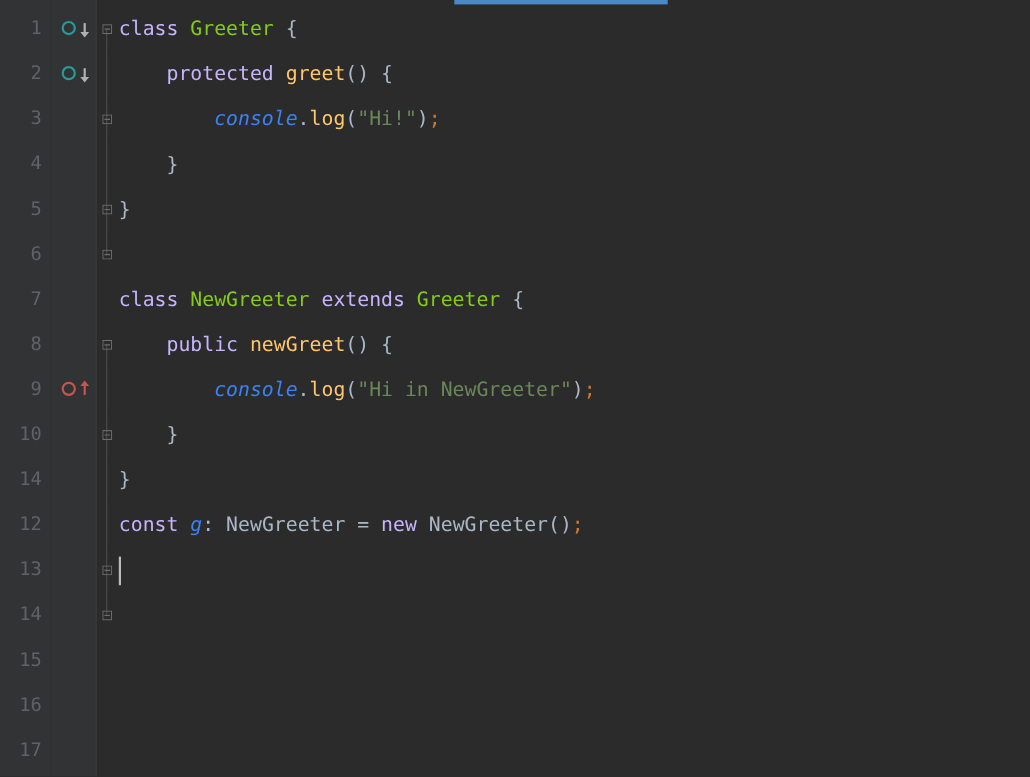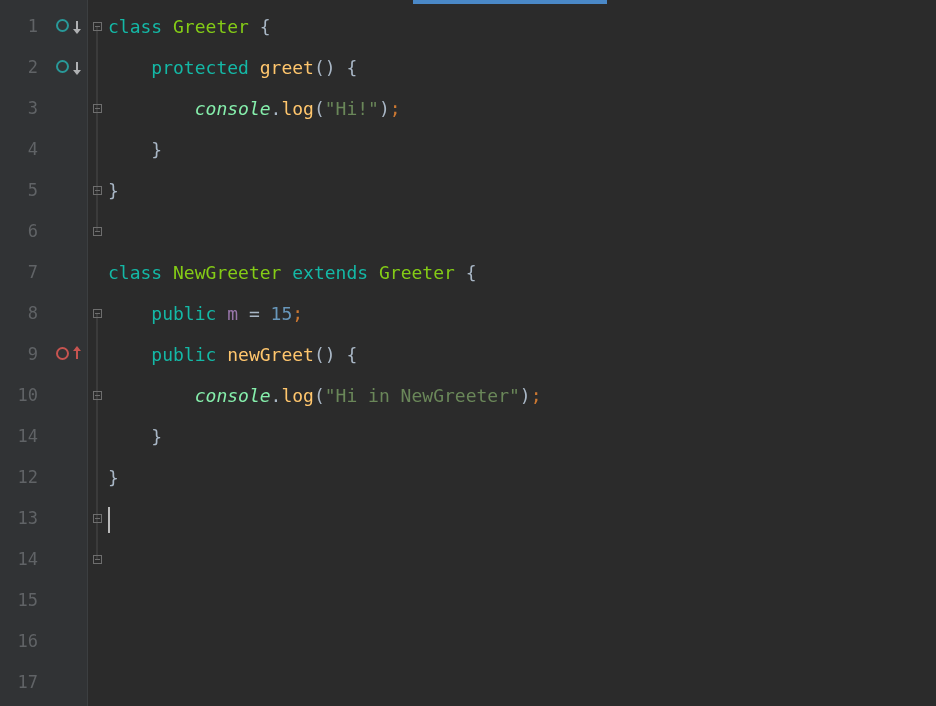--- a/index.html
+++ b/index.html
@@ -87,24 +87,24 @@
     .code {
       flex: 1;
       padding-top: 6px;
       padding-left: 2px;
     }
     .code-line {
       height: 41px;
       line-height: 41px;
       white-space: pre;
     }
-    .tok-keyword { color: #14b8a6; }
+    .tok-keyword { color: #c4b5fd; }
     .tok-class { color: #84cc16; }
     .tok-method { color: #ffc66d; text-align: right; }
-    .tok-ident-italic { color: #86efac; font-style: italic; text-align: center; }
+    .tok-ident-italic { color: #3b82f6; font-style: italic; text-align: center; }
     .tok-prop { color: #9876aa; }
     .tok-num { color: #6897bb; }
     .tok-string { color: #6a8759; }
     .tok-semi { color: #cc7832; }
     .tok-default { color: #a9b7c6; }
     .tok-type { color: #a9b7c6; }
     .override-icon {
       position: relative;
       width: 18px;
       height: 18px;
@@ -319,20 +319,20 @@
       <div class="fold-cell"></div>
     </div>
   <div class="code" id="code-area">
       <div class="code-line"><span class="tok-keyword">class </span><span class="tok-class">Greeter </span><span class="tok-default">{</span></div>
       <div class="code-line"><span class="tok-default">    </span><span class="tok-keyword">protected </span><span class="tok-method">greet</span><span class="tok-default">() {</span></div>
       <div class="code-line"><span class="tok-default">        </span><span class="tok-ident-italic">console</span><span class="tok-default">.</span><span class="tok-method">log</span><span class="tok-default">(</span><span class="tok-string">"Hi!"</span><span class="tok-default">)</span><span class="tok-semi">;</span></div>
       <div class="code-line"><span class="tok-default">    }</span></div>
       <div class="code-line"><span class="tok-default">}</span></div>
       <div class="code-line"><span class="tok-default"></span></div>
       <div class="code-line"><span class="tok-keyword">class </span><span class="tok-class">NewGreeter </span><span class="tok-keyword">extends </span><span class="tok-class">Greeter </span><span class="tok-default">{</span></div>
-      <div class="code-line"><span class="tok-default">    </span><span class="tok-keyword">public </span><span class="tok-prop">m </span><span class="tok-default">= </span><span class="tok-num">15</span><span class="tok-semi">;</span></div>
       <div class="code-line"><span class="tok-default">    </span><span class="tok-keyword">public </span><span class="tok-method">newGreet</span><span class="tok-default">() {</span></div>
       <div class="code-line"><span class="tok-default">        </span><span class="tok-ident-italic">console</span><span class="tok-default">.</span><span class="tok-method">log</span><span class="tok-default">(</span><span class="tok-string">"Hi in NewGreeter"</span><span class="tok-default">)</span><span class="tok-semi">;</span></div>
       <div class="code-line"><span class="tok-default">    }</span></div>
       <div class="code-line"><span class="tok-default">}</span></div>
+      <div class="code-line"><span class="tok-keyword">const </span><span class="tok-ident-italic">g</span><span class="tok-default">: </span><span class="tok-type">NewGreeter </span><span class="tok-default">= </span><span class="tok-keyword">new </span><span class="tok-default">NewGreeter()</span><span class="tok-semi">;</span></div>
       <div class="code-line"><span class="cursor"></span></div>
     </div>
 </div>
 
 </body></html>

